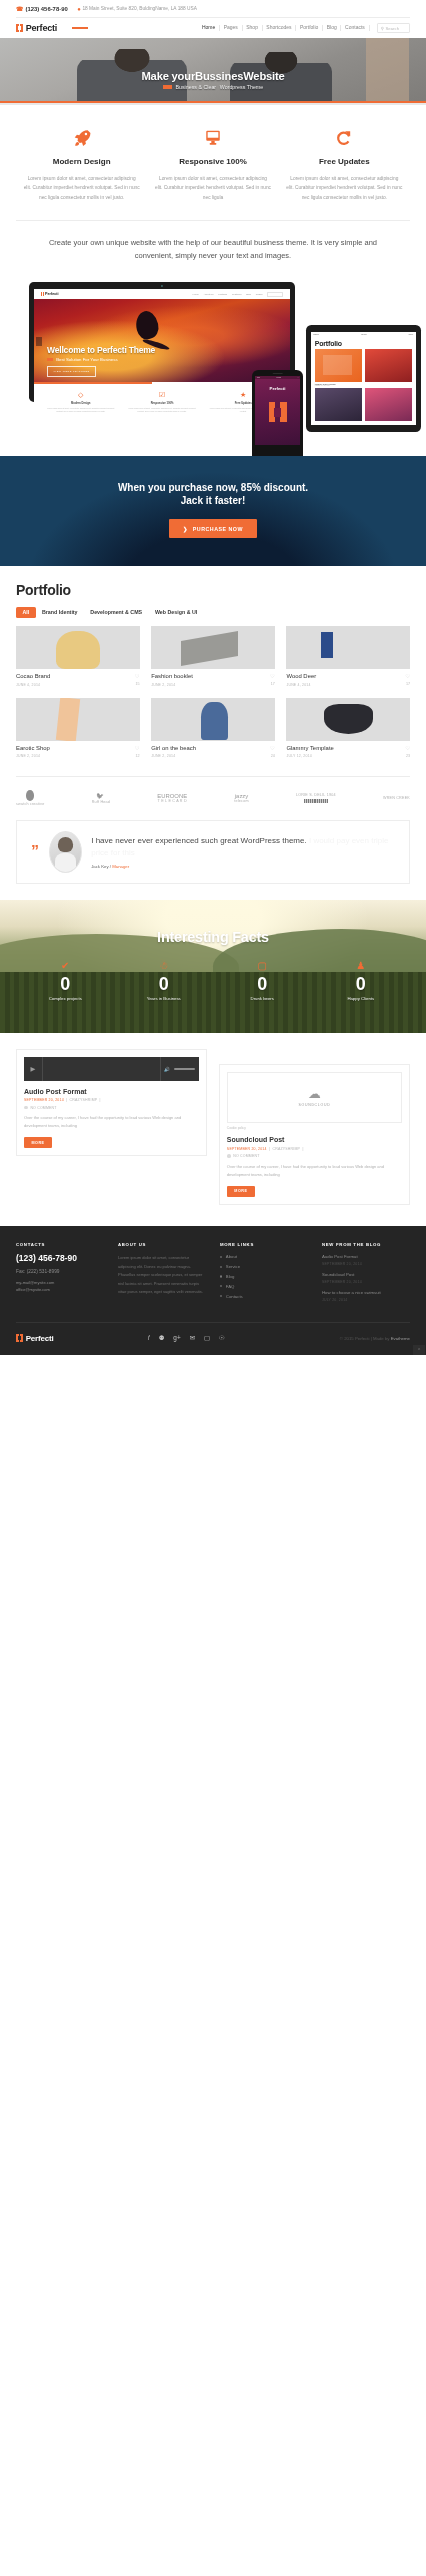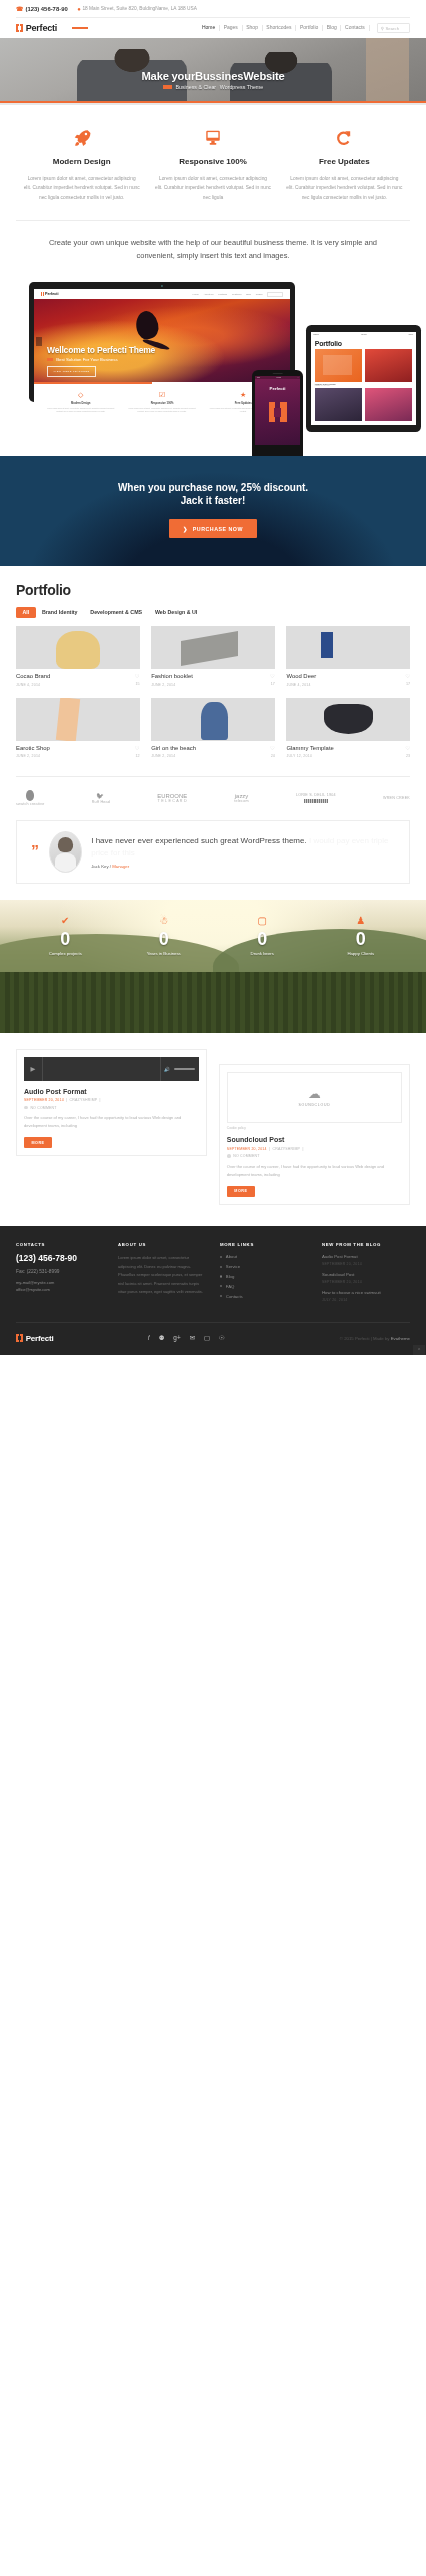--- a/index.html
+++ b/index.html
@@ -336,21 +336,21 @@
             <path fill="none" stroke="#f06c35" stroke-width="4" d="M25 13a10 10 0 10-1 9"></path>
             <path fill="#f06c35" d="M18 4h9v9z"></path>
           </svg>
       </div>
       <h3>Free Updates</h3>
       <p>Lorem ipsum dolor sit amet, consectetur adipiscing elit. Curabitur imperdiet hendrerit volutpat. Sed in nunc nec ligula consectetur mollis in vel justo.</p>
     </div>
   </div>
 
   <div class="intro">
-    <p>Create your own unique website with the help of our beautiful business theme. It is very simple and convenient, simply insert this text and images.</p>
+    <p>Create your own unique website with the help of our beautiful business theme. It is very simple and convenient, simply never your text and images.</p>
   </div>
 </div>
 
 <div class="devices">
   <div class="laptop">
     <div class="cam"></div>
     <div class="lscreen">
       <div class="lnav">
         <span class="lg">
             <span class="lm">
@@ -438,21 +438,21 @@
           <i class="l"></i>
           <i class="r"></i>
           <i class="c"></i>
         </div>
     </div>
   </div>
 </div>
 
 <div class="cta">
   <h2>
-    <span>When you purchase now, 25% discount.</span><br>
+    <span>When you purchase now, 85% discount.</span><br>
     <span>Jack it faster!</span>
   </h2>
   <button class="btn">
     <span>❯</span>
     <span>PURCHASE NOW</span>
   </button>
 </div>
 
 <div class="wrap">
   <div class="portfolio">
@@ -581,20 +581,21 @@
         / <em>Manager</em>
       </div>
     </div>
   </div>
 </div>
 
 <div class="facts">
   <div class="ridge"></div>
   <div class="ridge2"></div>
   <div class="trees"></div>
+  <h2>Interesting Facts</h2>
   <div class="counters wrap">
     <div class="cnt">
       <div class="ci">✔</div>
       <div class="num">0</div>
       <div class="lb">Complex projects</div>
     </div>
     <div class="cnt">
       <div class="ci">☃</div>
       <div class="num">0</div>
       <div class="lb">Years in Business</div>

